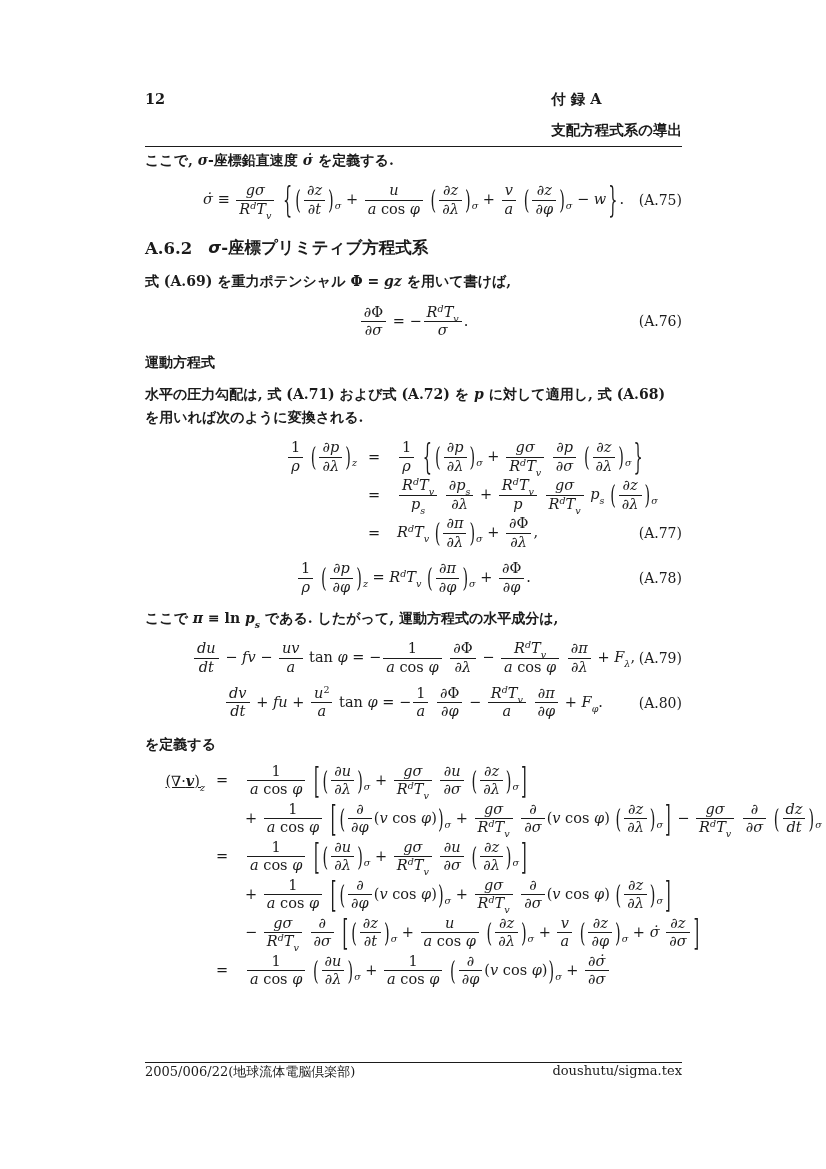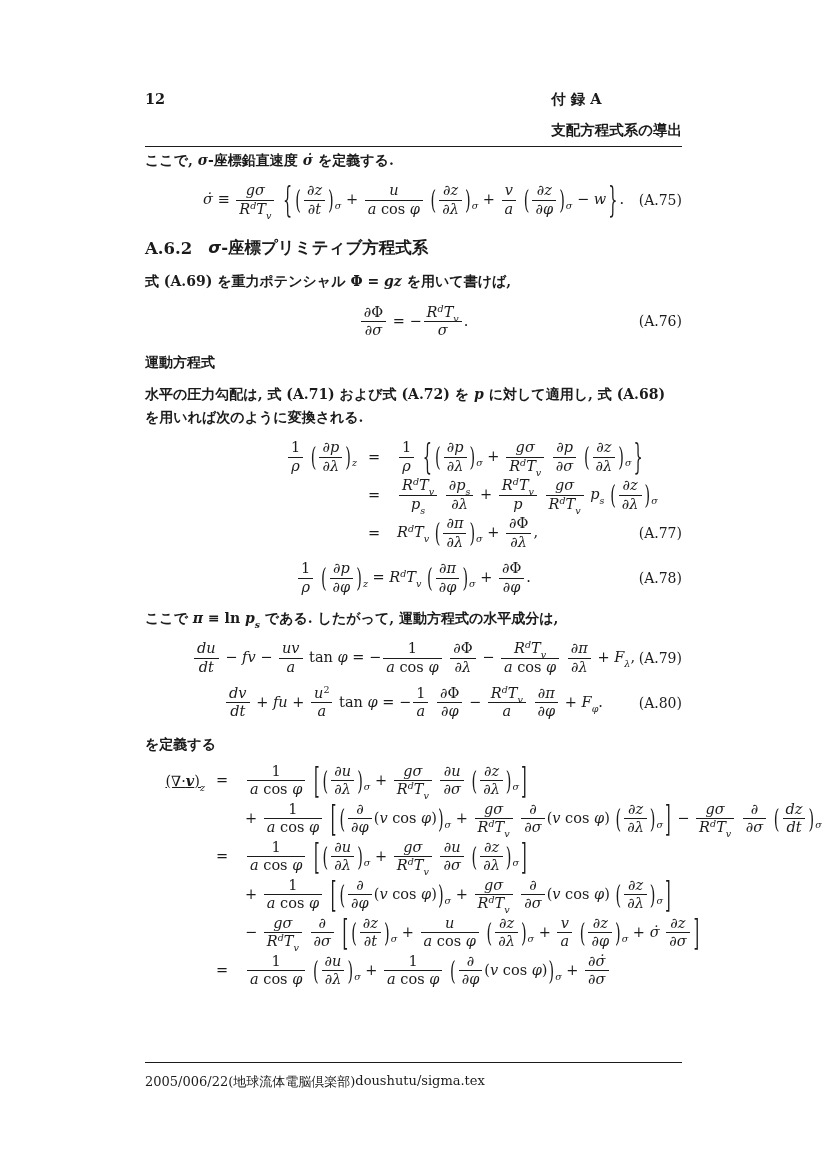--- a/index.html
+++ b/index.html
@@ -36,21 +36,21 @@
   .arow{position:relative;display:flex;align-items:center;margin:2px 0;min-height:36px;}
   .lhs{flex:none;text-align:right;}
   .rel{flex:none;width:34px;text-align:center;}
   .rhs{flex:1 1 auto;padding-left:6px;}
   .eq77{margin-left:112px;}
   .eq77 .lhs{min-width:100px;}
   .eqdiv{margin-left:4px;}
   .eqdiv .lhs{min-width:56px;text-decoration:underline;}
   
   .footer{position:absolute;left:145px;right:144px;top:1062px;border-top:1px solid #1b1b1b;
-          padding-top:10px;display:flex;justify-content:flex-start;font-size:13px;}
+          padding-top:0;display:flex;justify-content:space-between;font-size:13px;}
 </style>
 </head>
 <body>
 
 <div class="page">
 
   <header class="header">
     <div class="h-left">
       <span>12</span>
     </div>

